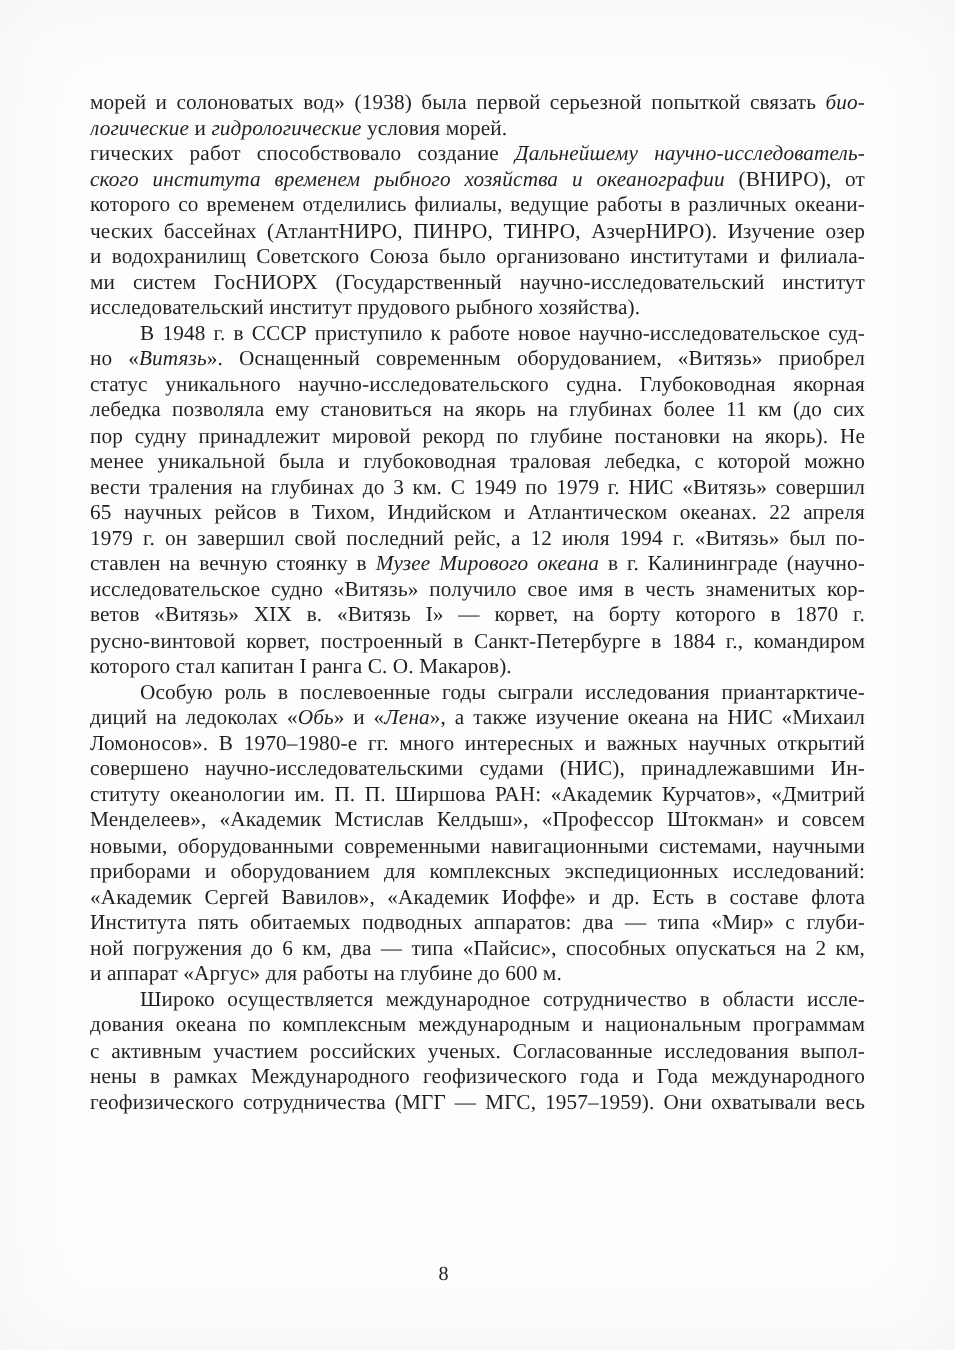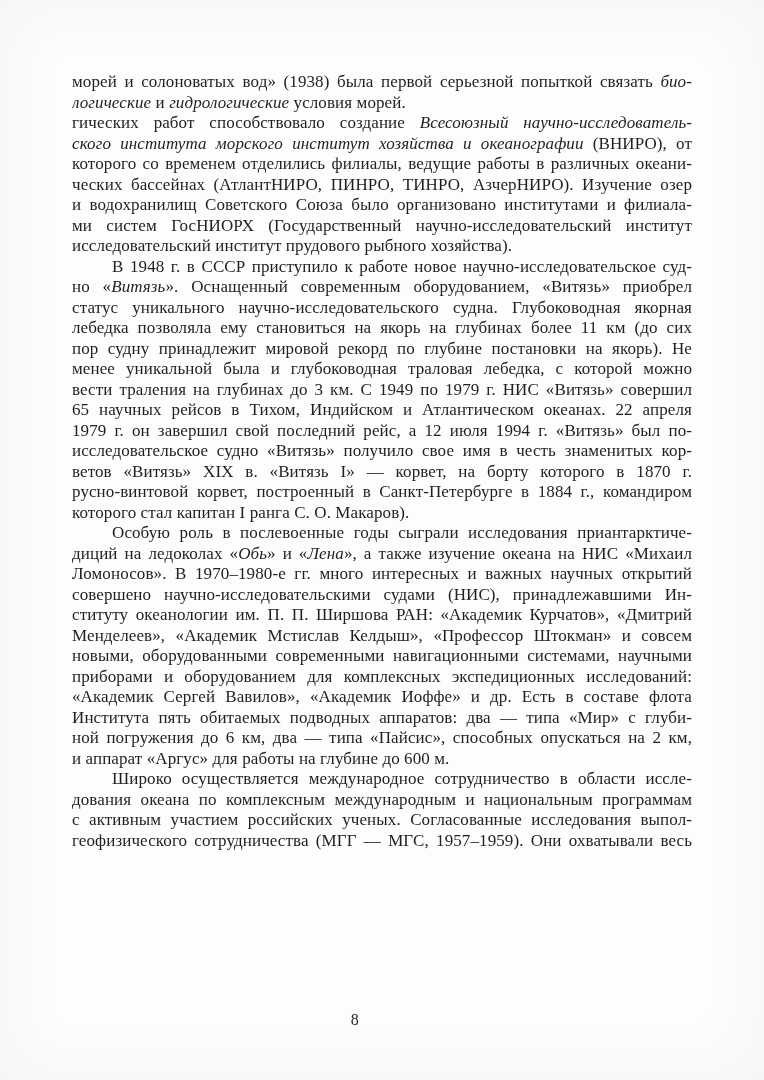--- a/index.html
+++ b/index.html
@@ -60,38 +60,39 @@
 </head>
 <body>
 
 <div class="page">
   <div class="text-block">
       <div class="para">
         <div class="line"><span>морей и солоноватых вод» (1938) была первой серьезной попыткой связать </span><em>био-</em></div>
         <div class="line last"><em>логические</em><span> и </span><em>гидрологические</em><span> условия морей.</span></div>
       </div>
       <div class="para">
-        <div class="line"><span>гических работ способствовало создание </span><em>Всесоюзный научно-исследователь-</em></div>
-        <div class="line"><em>ского института морского институт хозяйства и океанографии</em><span> (ВНИРО), от</span></div>
+        <div class="line"><span>гических работ способствовало создание </span><em>Дальнейшему научно-исследователь-</em></div>
+        <div class="line"><em>ского института временем рыбного хозяйства и океанографии</em><span> (ВНИРО), от</span></div>
         <div class="line"><span>которого со временем отделились филиалы, ведущие работы в различных океани-</span></div>
         <div class="line"><span>ческих бассейнах (АтлантНИРО, ПИНРО, ТИНРО, АзчерНИРО). Изучение озер</span></div>
         <div class="line"><span>и водохранилищ Советского Союза было организовано институтами и филиала-</span></div>
         <div class="line"><span>ми систем ГосНИОРХ (Государственный научно-исследовательский институт</span></div>
         <div class="line last"><span>исследовательский институт прудового рыбного хозяйства).</span></div>
       </div>
       <div class="para">
         <div class="line indent"><span>В 1948 г. в СССР приступило к работе новое научно-исследовательское суд-</span></div>
         <div class="line"><span>но «</span><em>Витязь</em><span>». Оснащенный современным оборудованием, «Витязь» приобрел</span></div>
         <div class="line"><span>статус уникального научно-исследовательского судна. Глубоководная якорная</span></div>
         <div class="line"><span>лебедка позволяла ему становиться на якорь на глубинах более 11 км (до сих</span></div>
         <div class="line"><span>пор судну принадлежит мировой рекорд по глубине постановки на якорь). Не</span></div>
         <div class="line"><span>менее уникальной была и глубоководная траловая лебедка, с которой можно</span></div>
         <div class="line"><span>вести траления на глубинах до 3 км. С 1949 по 1979 г. НИС «Витязь» совершил</span></div>
         <div class="line"><span>65 научных рейсов в Тихом, Индийском и Атлантическом океанах. 22 апреля</span></div>
         <div class="line"><span>1979 г. он завершил свой последний рейс, а 12 июля 1994 г. «Витязь» был по-</span></div>
+        <div class="line"><span>ставлен на вечную стоянку в </span><em>Музее Мирового океана</em><span> в г. Калининграде (научно-</span></div>
         <div class="line"><span>исследовательское судно «Витязь» получило свое имя в честь знаменитых кор-</span></div>
         <div class="line"><span>ветов «Витязь» XIX в. «Витязь I» — корвет, на борту которого в 1870 г.</span></div>
         <div class="line"><span>русно-винтовой корвет, построенный в Санкт-Петербурге в 1884 г., командиром</span></div>
         <div class="line last"><span>которого стал капитан I ранга С. О. Макаров).</span></div>
       </div>
       <div class="para">
         <div class="line indent"><span>Особую роль в послевоенные годы сыграли исследования приантарктиче-</span></div>
         <div class="line"><span>диций на ледоколах «</span><em>Обь</em><span>» и «</span><em>Лена</em><span>», а также изучение океана на НИС «Михаил</span></div>
         <div class="line"><span>Ломоносов». В 1970–1980-е гг. много интересных и важных научных открытий</span></div>
         <div class="line"><span>совершено научно-исследовательскими судами (НИС), принадлежавшими Ин-</span></div>
@@ -101,17 +102,18 @@
         <div class="line"><span>приборами и оборудованием для комплексных экспедиционных исследований:</span></div>
         <div class="line"><span>«Академик Сергей Вавилов», «Академик Иоффе» и др. Есть в составе флота</span></div>
         <div class="line"><span>Института пять обитаемых подводных аппаратов: два — типа «Мир» с глуби-</span></div>
         <div class="line"><span>ной погружения до 6 км, два — типа «Пайсис», способных опускаться на 2 км,</span></div>
         <div class="line last"><span>и аппарат «Аргус» для работы на глубине до 600 м.</span></div>
       </div>
       <div class="para">
         <div class="line indent"><span>Широко осуществляется международное сотрудничество в области иссле-</span></div>
         <div class="line"><span>дования океана по комплексным международным и национальным программам</span></div>
         <div class="line"><span>с активным участием российских ученых. Согласованные исследования выпол-</span></div>
+        <div class="line"><span>нены в рамках Международного геофизического года и Года международного</span></div>
         <div class="line"><span>геофизического сотрудничества (МГГ — МГС, 1957–1959). Они охватывали весь</span></div>
       </div>
     </div>
   <div class="page-number">8</div>
 </div>
 
 </body></html>

